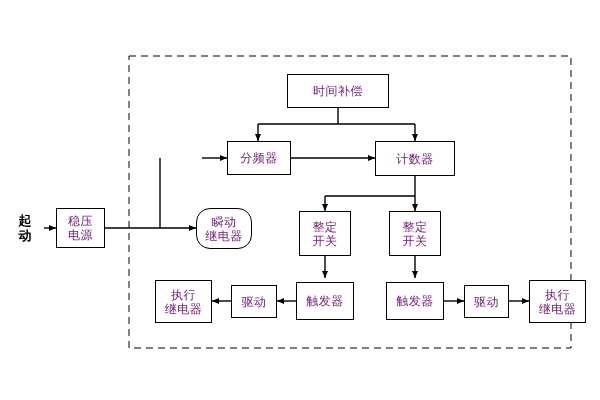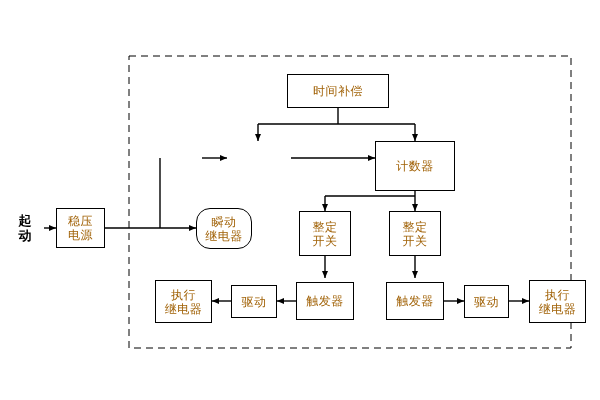--- a/index.html
+++ b/index.html
@@ -26,21 +26,21 @@
     position: absolute;
     box-sizing: border-box;
     border: 1px solid #000000;
     background: #ffffff;
     display: flex;
     align-items: center;
     justify-content: center;
     text-align: center;
     font-size: 12px;
     line-height: 14px;
-    color: #a16207;
+    color: #701a75;
     white-space: pre-line;
     letter-spacing: 0.5px;
   }
   .plainlabel {
     position: absolute;
     box-sizing: border-box;
     display: flex;
     align-items: center;
     justify-content: center;
     text-align: center;
@@ -106,22 +106,23 @@
 
   <div class="plainlabel" style="left:8px; top:203px; width:34px; height:50px;">起
 动</div>
 
   <div class="box" style="left:56px; top:208px; width:49px; height:40px;">稳压
 电源</div>
 
   <div class="box" style="left:287px; top:74px; width:102px; height:34px;">时间补偿</div>
 
 
+  <div class="box" style="left:227px; top:141px; width:64px; height:34px;">分频器</div>
 
-  <div class="box" style="left:375px; top:141px; width:80px; height:50px;">计数器</div>
+  <div class="box" style="left:375px; top:141px; width:80px; height:35px;">计数器</div>
 
   <div class="box" style="left:196px; top:208px; width:56px; height:41px;border-radius:14px;">瞬动
 继电器</div>
 
   <div class="box" style="left:299px; top:211px; width:52px; height:45px;">整定
 开关</div>
 
   <div class="box" style="left:389px; top:211px; width:52px; height:45px;">整定
 开关</div>
 

